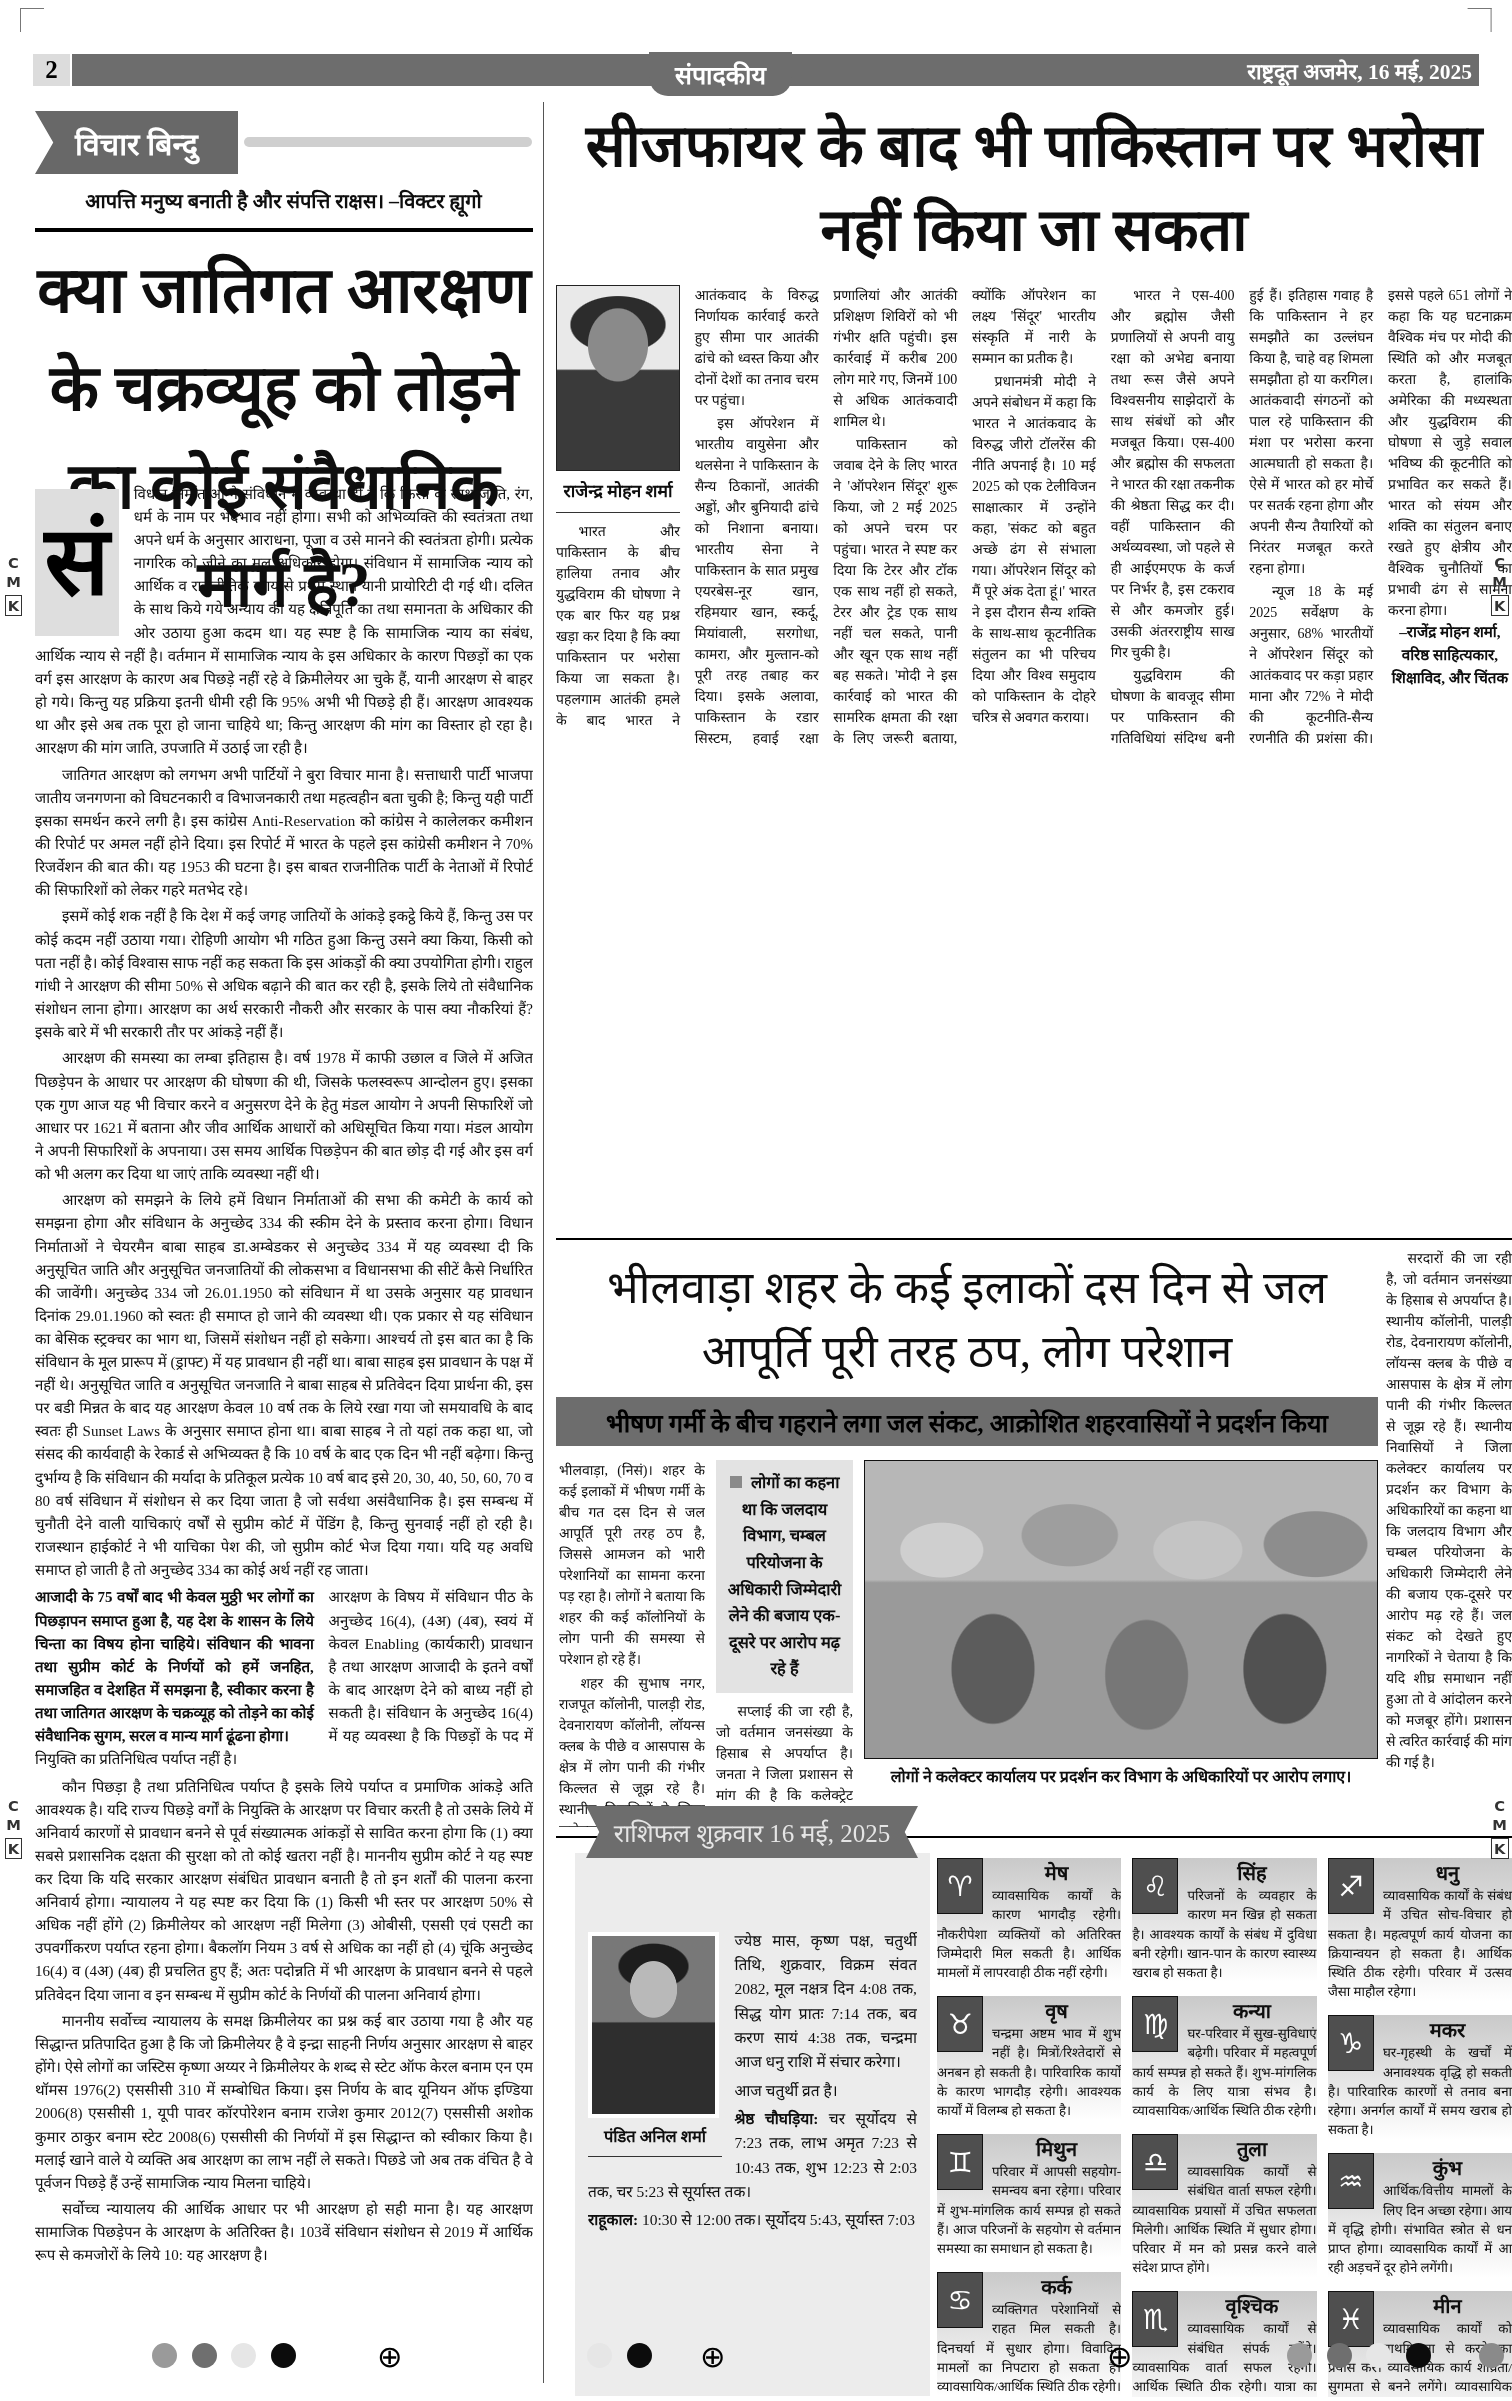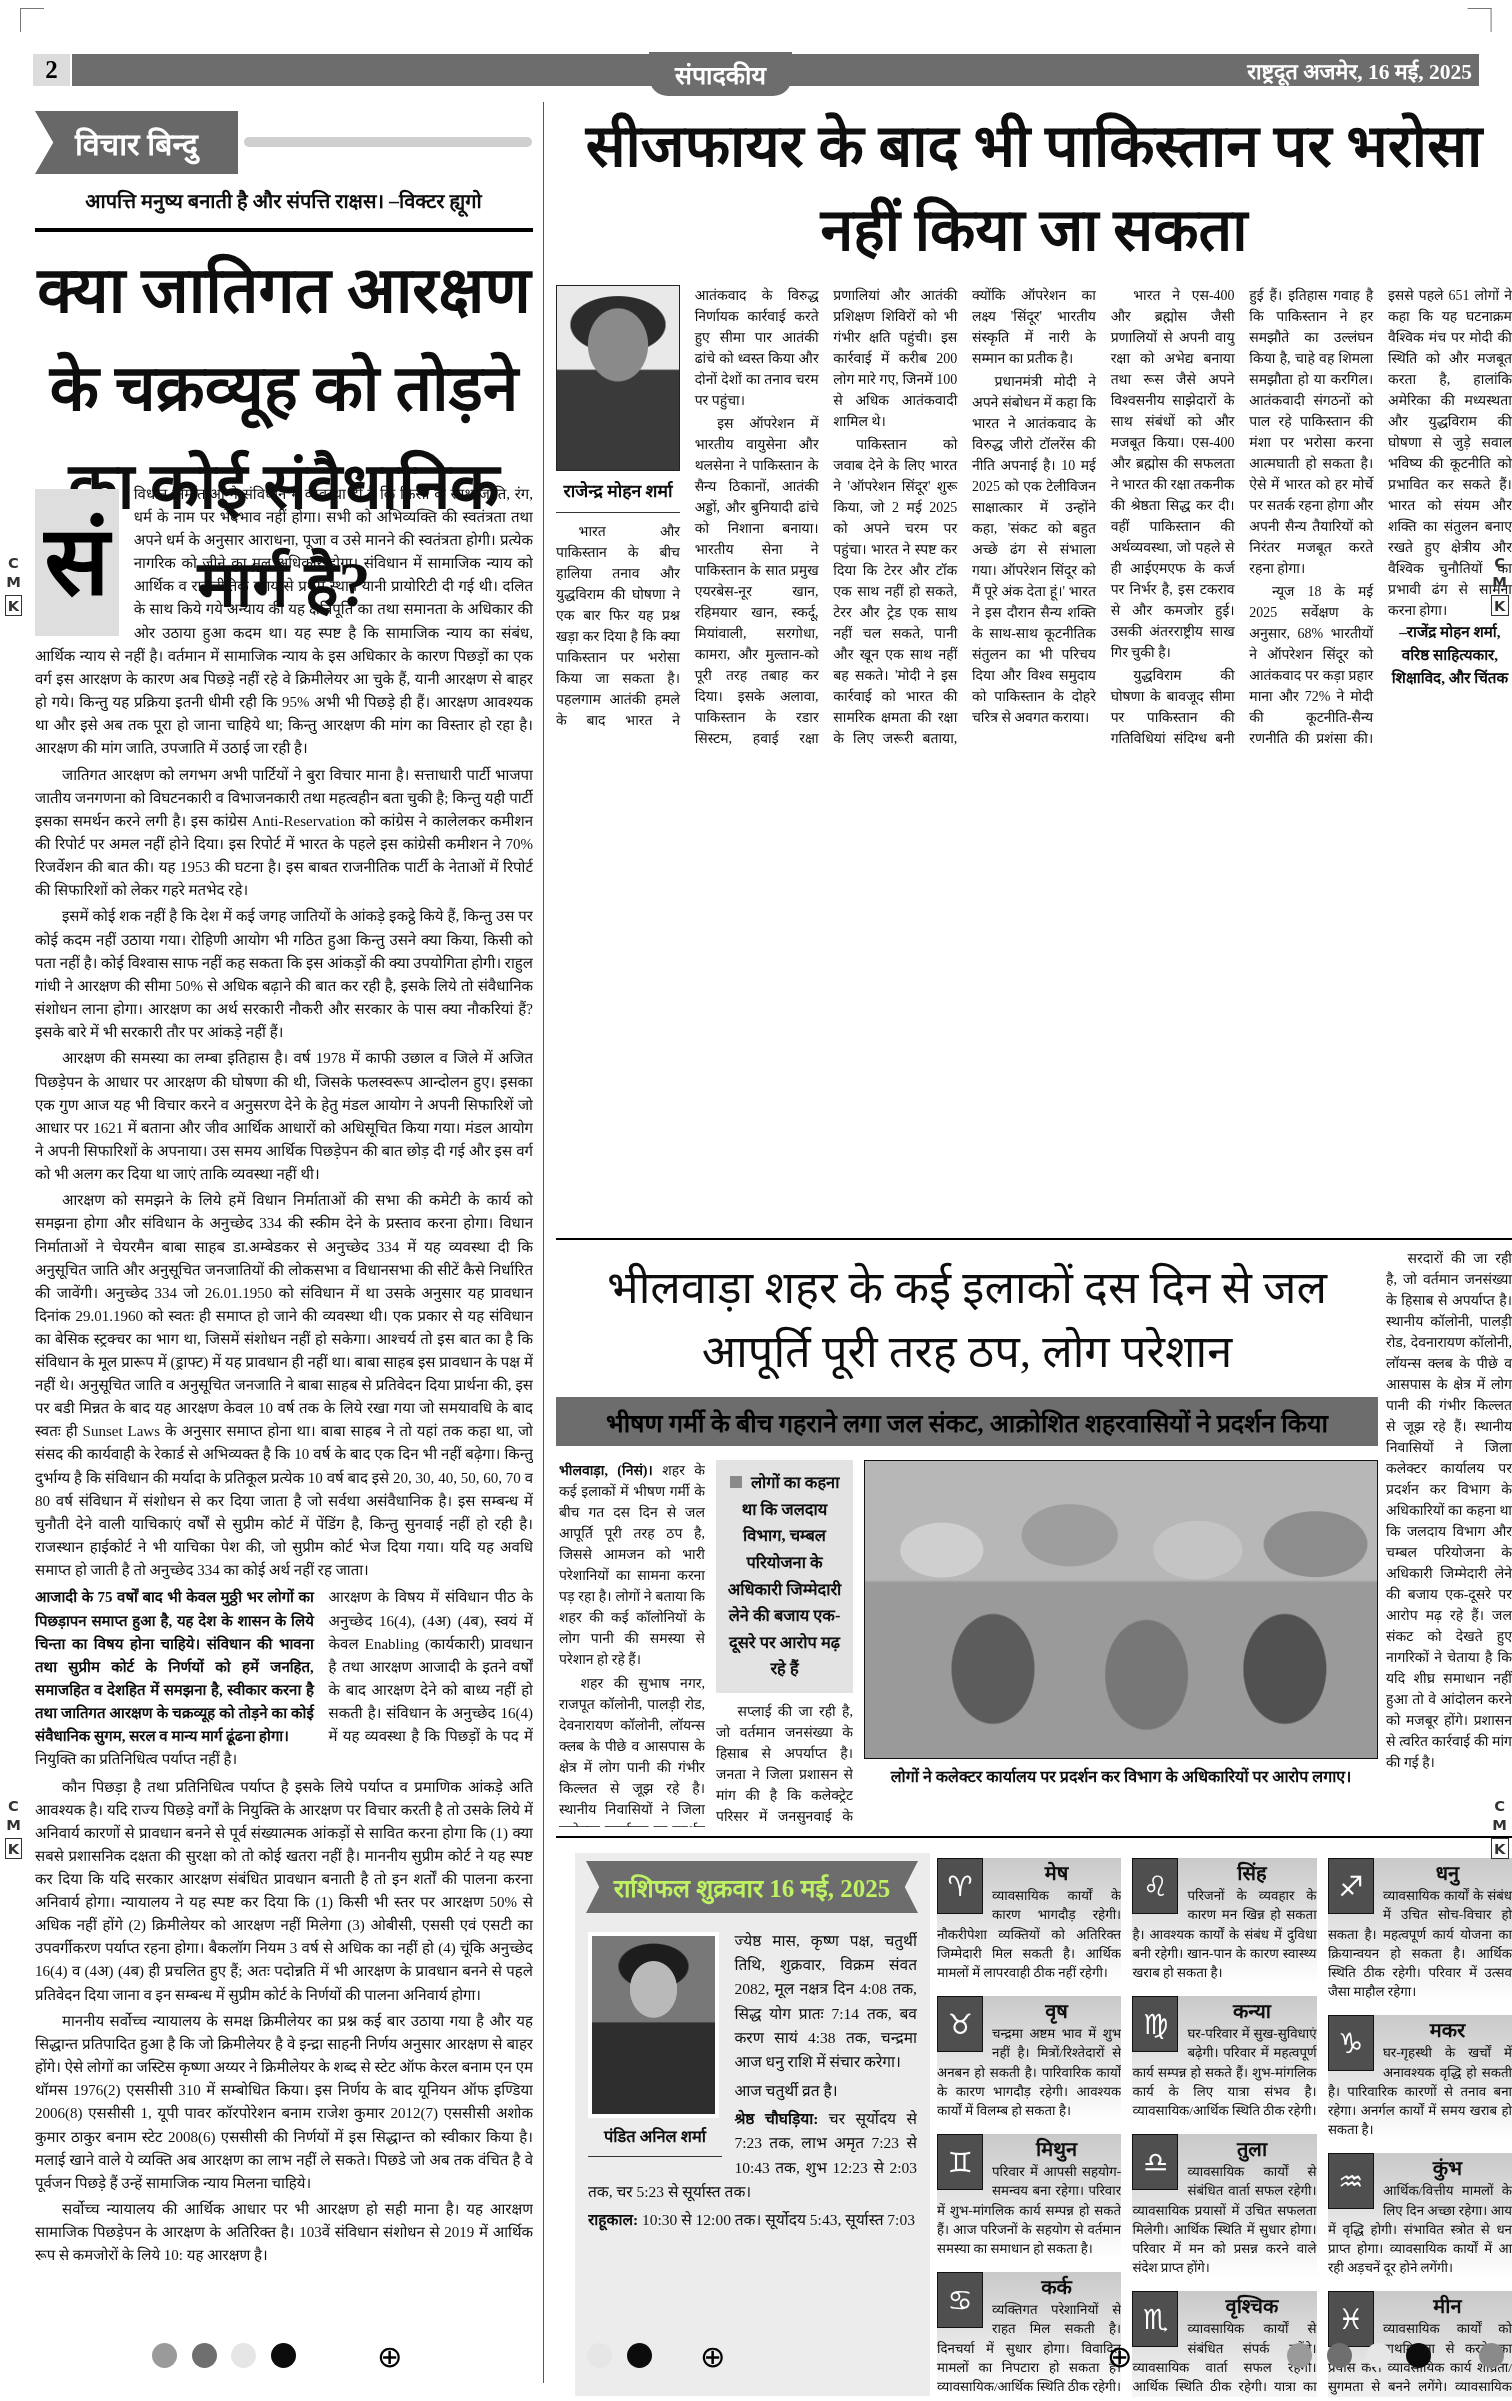--- a/index.html
+++ b/index.html
@@ -50,40 +50,40 @@
   .author-name{margin-top:6.8px;text-align:center;font-weight:bold;font-size:17.5px;}
   .author-rule{height:1.1px;background:#333;margin-top:8px;}
   .msig{text-align:center;font-weight:bold;font-size:15.2px;line-height:1.5;}
 
   
   .bheadline{left:556px;top:1257px;width:822px;text-align:center;font-weight:normal;font-size:45px;line-height:1.42;}
   .bband{left:556px;top:1397px;width:822px;height:49px;background:#6d6d6d;color:#000000;
     display:flex;align-items:center;justify-content:center;font-size:25px;font-weight:bold;}
   .bcol{font-size:14px;line-height:1.5;text-align:justify;overflow:hidden;}
   .bcol p{margin:0 0 3.4px 0;text-indent:21.5px;}
-  .b-dateline{font-weight:bold;}
+  .b-dateline{font-weight:normal;}
   .pullquote{background:#e3e3e3;padding:10.2px 11.3px;font-size:16.4px;font-weight:bold;
     line-height:1.62;text-align:center;margin-bottom:8px;}
   .pq-bullet{display:inline-block;width:12.4px;height:12.4px;background:#8a8a8a;margin-right:9px;}
   .protest-photo{left:864px;top:1460px;width:514px;height:299px;border:1.7px solid #111;box-sizing:border-box;
     background:
       radial-gradient(68px 45px at 15% 30%, #cfcfcf 0 60%, transparent 62%),
       radial-gradient(79px 51px at 40% 25%, #9e9e9e 0 60%, transparent 62%),
       radial-gradient(73px 48px at 65% 30%, #c4c4c4 0 60%, transparent 62%),
       radial-gradient(85px 54px at 88% 28%, #8d8d8d 0 60%, transparent 62%),
       radial-gradient(68px 90px at 25% 70%, #5c5c5c 0 60%, transparent 62%),
       radial-gradient(68px 90px at 55% 72%, #777 0 60%, transparent 62%),
       radial-gradient(68px 90px at 82% 70%, #515151 0 60%, transparent 62%),
       linear-gradient(180deg,#b7b7b7 0 40%, #9a9a9a 41% 100%);}
   .bcaption{left:864px;top:1765px;width:514px;text-align:center;font-weight:bold;font-size:16px;}
 
   
   .r-panel{left:575px;top:1853px;width:355px;height:543px;background:#ececec;}
-  .r-banner{left:586px;top:1861px;width:332px;height:52px;background:#6d6d6d;color:#bef264;
-    display:flex;align-items:center;justify-content:center;font-size:25px;font-weight:bold;
+  .r-banner{left:586px;top:1806px;width:332px;height:52px;background:#6d6d6d;color:#e5e5e5;
+    display:flex;align-items:center;justify-content:center;font-size:25px;font-weight:normal;
     clip-path:polygon(0 0,100% 0,96% 50%,100% 100%,0 100%,4% 50%);}
   .r-content{left:588px;top:1929px;width:329px;height:457px;overflow:hidden;font-size:15.5px;line-height:1.56;text-align:justify;}
   .r-photowrap{float:left;width:134px;margin:3.4px 12.4px 3.4px 0;text-align:center;}
   .r-photo{width:131px;height:186px;border:4.5px solid #fff;box-sizing:border-box;
     background:
       radial-gradient(40px 48px at 50% 30%, #b9b9b9 0 58%, transparent 60%),
       radial-gradient(62px 40px at 50% 17%, #1d1d1d 0 55%, transparent 58%),
       linear-gradient(180deg,#787878 0 48%, #2e2e2e 49% 100%);}
   .r-pandit{font-weight:bold;font-size:16.4px;margin-top:5.6px;border-bottom:1.7px solid #333;padding-bottom:6.8px;}
   .r-content p{margin:0 0 4.5px 0;}

